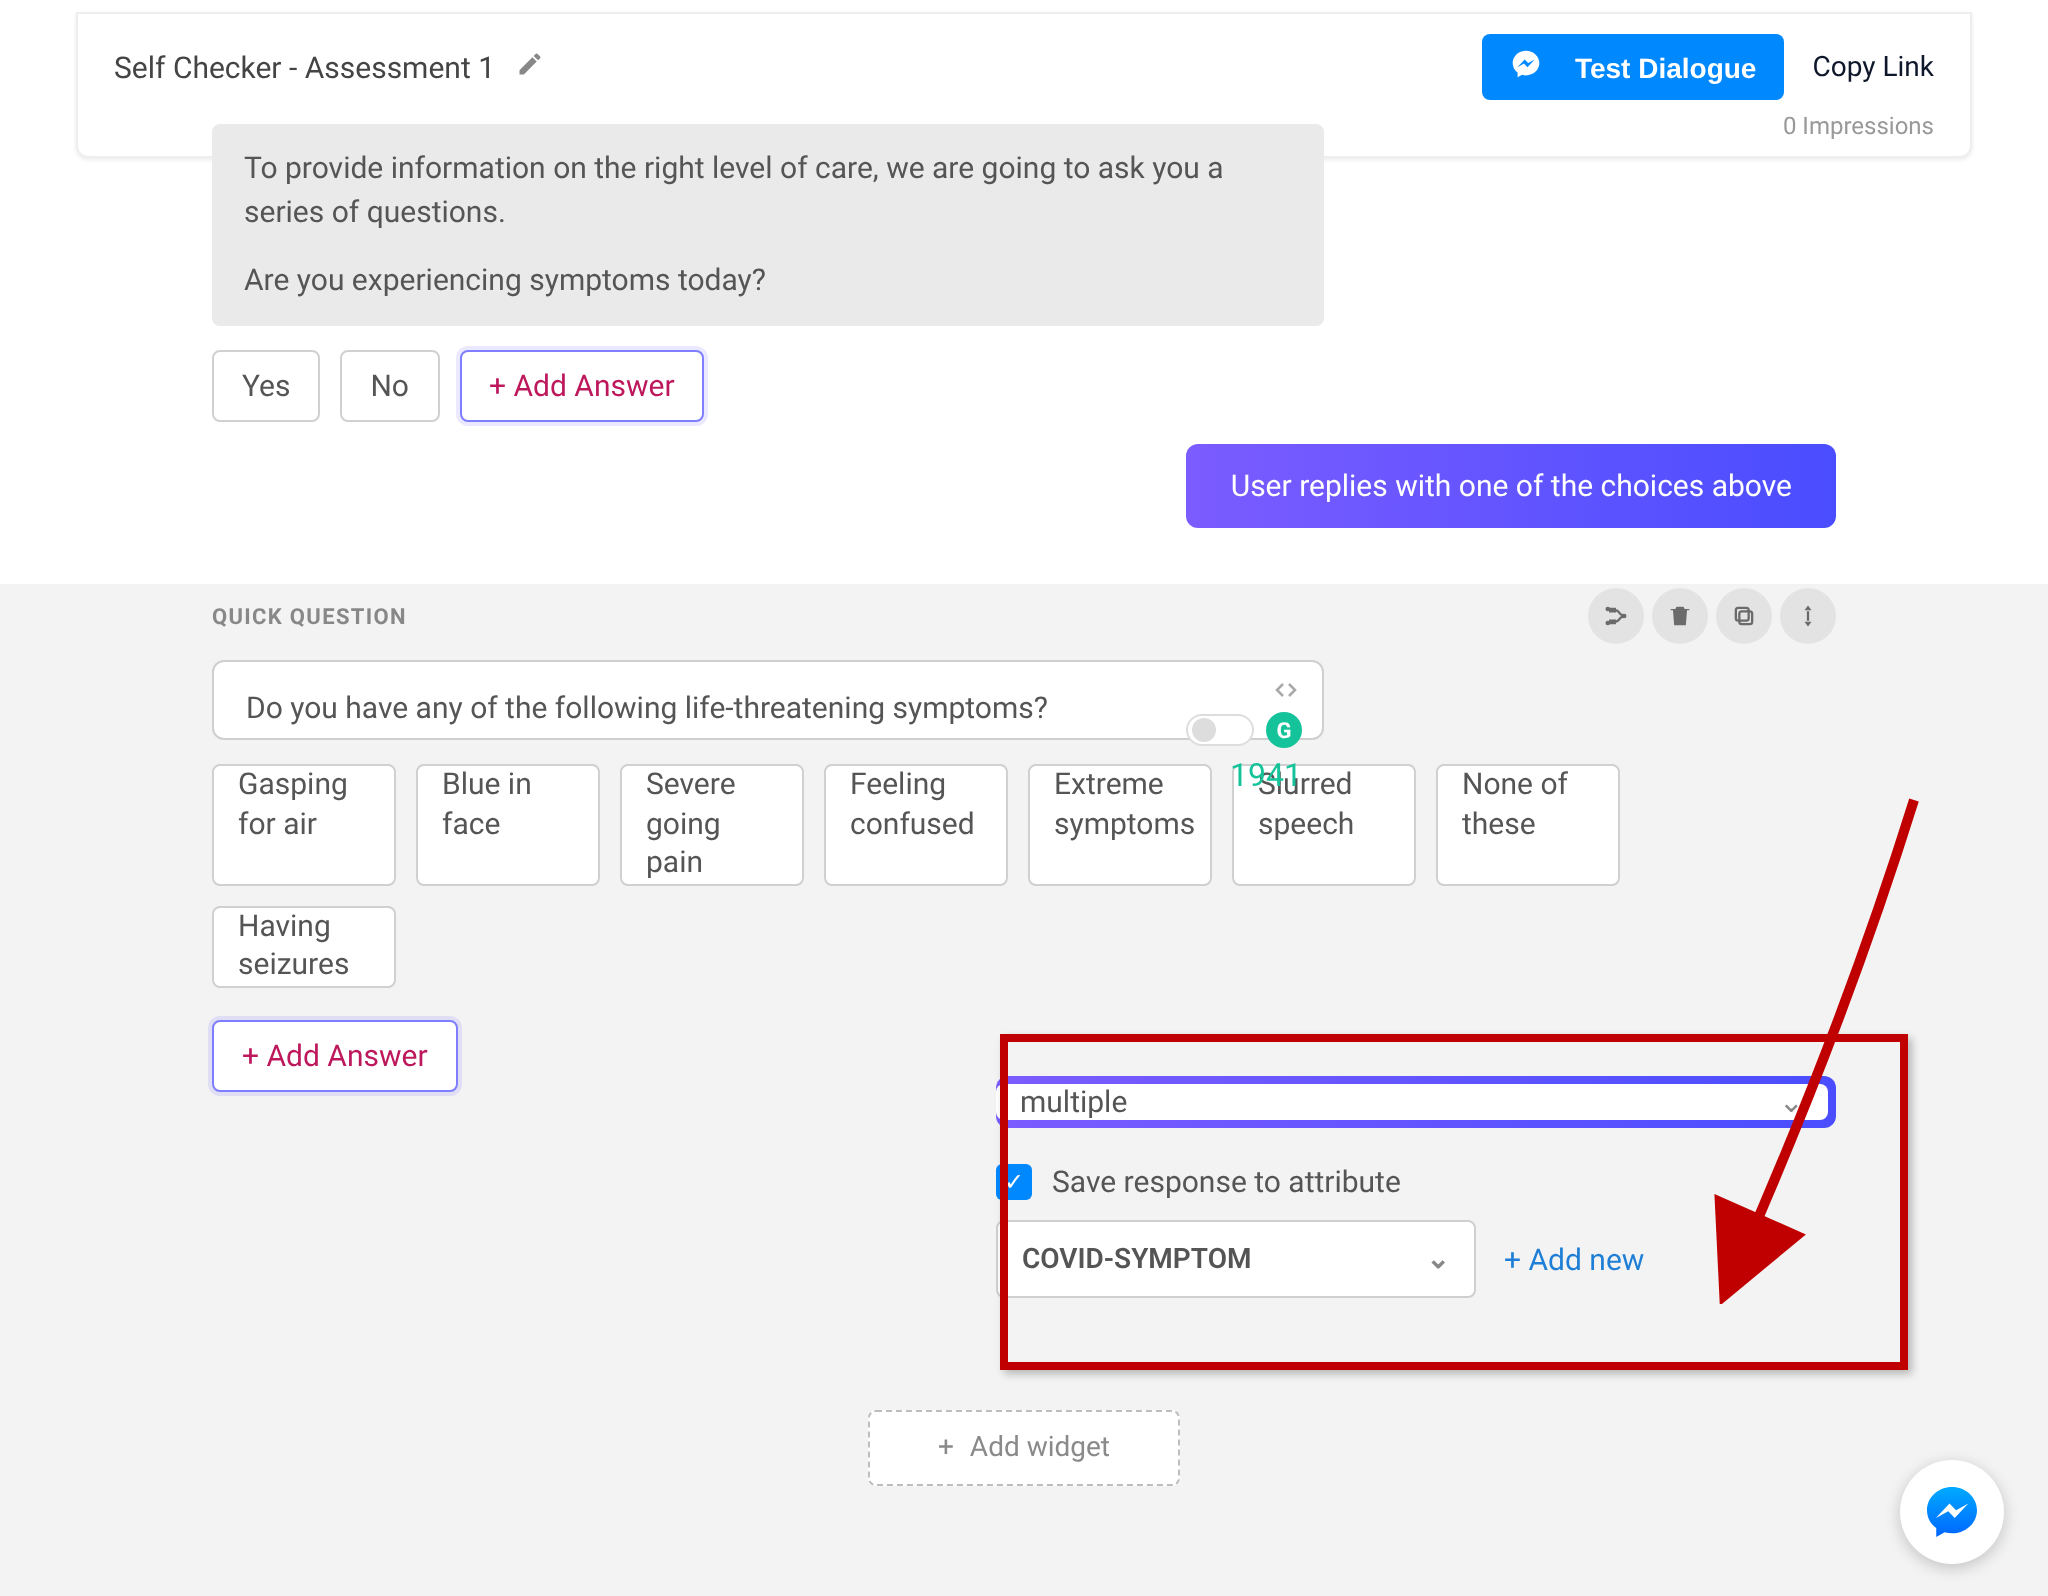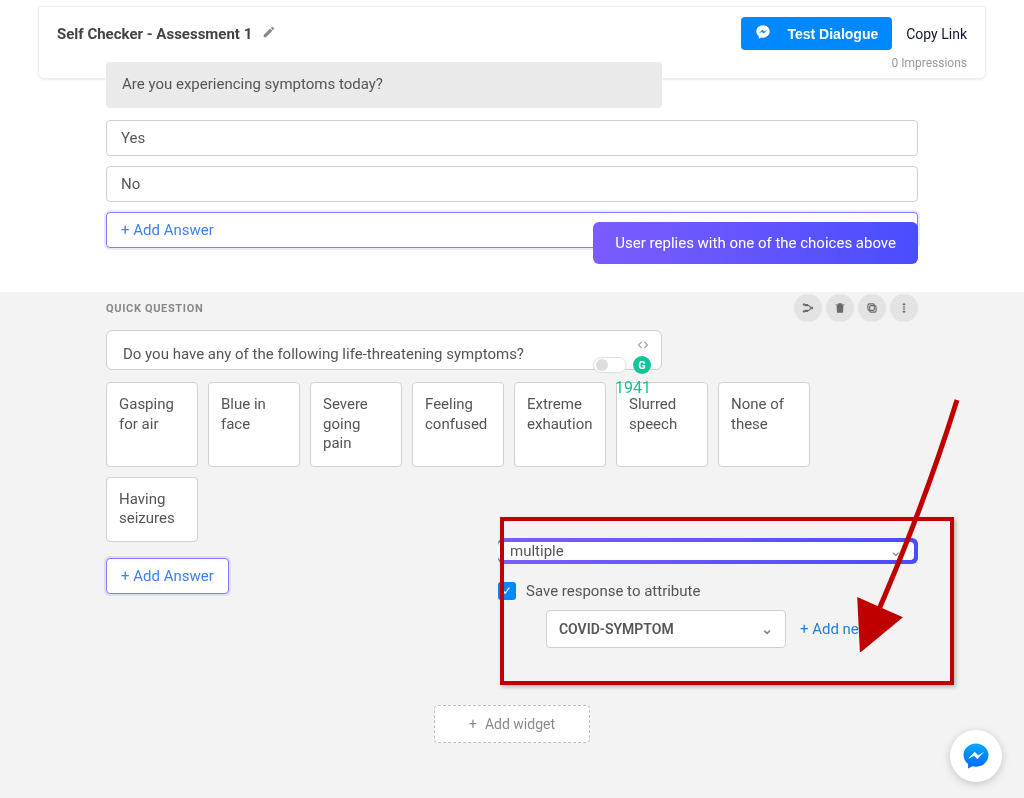--- a/index.html
+++ b/index.html
@@ -1,68 +1,68 @@
 <!DOCTYPE html>
 <html><head>
 <meta charset="utf-8">
 <style>
 * { box-sizing: border-box; margin: 0; padding: 0; }
 body { font-family: -apple-system, BlinkMacSystemFont, "Segoe UI", Roboto, Helvetica, Arial, sans-serif; background: #fff; width: 1024px; height: 798px; overflow: hidden; position: relative; color: #333; }
 
 .topbar { margin: 6px 38px 0 38px; background: #fff; border-bottom-left-radius: 6px; border-bottom-right-radius: 6px; box-shadow: 0 1px 2px rgba(0,0,0,0.08); padding: 10px 18px 8px 18px; border: 1px solid #eee; }
 .topbar-row1 { display: flex; align-items: center; }
-.topbar-title { font-weight: 700; color: #444; font-size: 15px; flex: 0 0 auto; }
+.topbar-title { font-weight: 400; color: #444; font-size: 15px; flex: 0 0 auto; }
 .edit-icon { margin-left: 10px; color: #888; }
 .spacer { flex: 1; }
 .test-btn { background: #0088ff; color: #fff; border: none; border-radius: 4px; padding: 7px 14px; font-size: 14px; font-weight: 600; display: inline-flex; align-items: center; gap: 16px; cursor: pointer; }
 .copylink { color: #0f172a; font-size: 14px; margin-left: 14px; cursor: pointer; }
 .topbar-row2 { text-align: right; color: #999; font-size: 12px; margin-top: 6px; }
 
 .canvas { position: absolute; left: 0; right: 0; top: 62px; bottom: 0; overflow: hidden; }
 .bg-split { position: absolute; left: 0; right: 0; top: 230px; bottom: 0; background: #f3f3f3; }
 
 .block1 { position: absolute; left: 106px; right: 106px; top: 0; }
 .bot-msg { background: #eaeaea; color: #555; border-radius: 4px; padding: 12px 16px; font-size: 15px; line-height: 1.45; max-width: 556px; }
 .bot-msg p { margin-bottom: 12px; }
 .bot-msg p:last-child { margin-bottom: 0; }
-.answers-row { margin-top: 12px; display: flex; flex-wrap: wrap; gap: 10px; flex-direction: column; }
+.answers-row { margin-top: 12px; display: flex; flex-wrap: wrap; gap: 10px; }
 .answer-chip { border: 1px solid #d0d0d0; background: #fff; color: #555; border-radius: 4px; padding: 8px 14px; font-size: 15px; cursor: pointer; }
-.add-answer { border: 1px solid #7f7eff; color: #3b82f6; background: #fff; border-radius: 4px; padding: 8px 14px; font-size: 15px; cursor: pointer; box-shadow: 0 0 0 2px rgba(120,110,255,0.15); }
+.add-answer { border: 1px solid #7f7eff; color: #be185d; background: #fff; border-radius: 4px; padding: 8px 14px; font-size: 15px; cursor: pointer; box-shadow: 0 0 0 2px rgba(120,110,255,0.15); }
 
 .reply-pill { position: absolute; right: 106px; top: 160px; background: linear-gradient(90deg, #7b5cff 0%, #4a4dff 100%); color: #fff; border-radius: 6px; padding: 12px 22px; font-size: 15px; }
 
 .block2 { position: absolute; left: 106px; right: 106px; top: 232px; }
 .qq-header { display: flex; align-items: center; margin-bottom: 8px; }
 .qq-label { font-size: 11px; font-weight: 700; letter-spacing: 0.06em; color: #888; }
 .toolbar-icons { display: flex; gap: 4px; }
 .tool-circle { width: 28px; height: 28px; border-radius: 50%; background: #e3e3e3; display: flex; align-items: center; justify-content: center; color: #6b6b6b; cursor: pointer; }
 
 .question-box { border: 1px solid #cfcfcf; border-radius: 6px; background: #fff; padding: 14px 16px 6px 16px; max-width: 556px; position: relative; }
 .question-text { font-size: 15px; color: #555; }
 .qb-right { position: absolute; right: 10px; top: 8px; display: flex; flex-direction: column; align-items: flex-end; gap: 2px; color: #a8a8a8; font-size: 11px; }
 .qb-toggles { display: flex; align-items: center; gap: 6px; }
 .pill-toggle { width: 34px; height: 16px; border: 1px solid #ddd; border-radius: 10px; position: relative; background: #fff; }
 .pill-toggle::after { content: ""; position: absolute; left: 2px; top: 1px; width: 12px; height: 12px; border-radius: 50%; background: #ddd; }
 .g-badge { width: 18px; height: 18px; border-radius: 50%; background: #15c39a; color: #fff; font-size: 11px; font-weight: 700; display: flex; align-items: center; justify-content: center; }
 .char-count { color: #15c39a; font-size: 16px; margin-top: 2px; }
 
 .answers-row2 { margin-top: 12px; display: flex; flex-wrap: wrap; gap: 10px; max-width: 790px; }
-.answer-chip2 { border: 1px solid #d0d0d0; background: #fff; color: #555; border-radius: 4px; padding: 12px 12px; font-size: 15px; cursor: pointer; max-width: 92px; line-height: 1.3; }
+.answer-chip2 { border: 1px solid #d0d0d0; background: #fff; color: #555; border-radius: 4px; padding: 0 12px; font-size: 15px; cursor: pointer; max-width: 92px; line-height: 1.3; }
 .add-answer2 { margin-top: 16px; }
 
 .reply-config { position: absolute; right: 0; top: 244px; width: 420px; }
 .reply-row { display: flex; align-items: stretch; background: linear-gradient(90deg, #7b5cff 0%, #4a4dff 100%); border-radius: 6px; overflow: hidden; }
 .reply-row-label { color: #fff; padding: 12px 16px; font-size: 15px; display: flex; align-items: center; }
 .reply-select { background: #fff; margin: 4px 4px 4px 0; border-radius: 4px; flex: 1; display: flex; padding: 0 12px; color: #555; font-size: 15px; justify-content: space-between; cursor: pointer; }
 .chev { color: #888; }
 
 .save-row { display: flex; align-items: center; margin: 18px 0 10px 0; gap: 10px; color: #555; font-size: 15px; }
 .checkbox { width: 18px; height: 18px; background: #0088ff; border-radius: 3px; display: flex; align-items: center; justify-content: center; color: #fff; font-size: 12px; cursor: pointer; }
 
-.attr-row { display: flex; align-items: center; gap: 14px; justify-content: center; }
+.attr-row { display: flex; align-items: center; gap: 14px; }
 .attr-select { flex: 0 0 240px; border: 1px solid #cfcfcf; border-radius: 4px; background: #fff; padding: 10px 12px; color: #555; font-size: 14px; font-weight: 600; display: flex; justify-content: space-between; align-items: center; cursor: pointer; }
 .addnew { color: #1f7fd6; font-size: 15px; cursor: pointer; }
 
 .red-box { position: absolute; left: 500px; top: 517px; width: 454px; height: 168px; border: 4px solid #c00000; pointer-events: none; box-shadow: 2px 2px 4px rgba(0,0,0,0.25); }
 
 .addwidget { position: absolute; left: 50%; top: 705px; transform: translateX(-50%); border: 1px dashed #bdbdbd; color: #8a8a8a; background: #fff; border-radius: 4px; padding: 10px 34px; font-size: 14px; display: flex; align-items: center; gap: 8px; cursor: pointer; }
 
 .messenger-fab { position: absolute; right: 22px; bottom: 16px; width: 52px; height: 52px; border-radius: 50%; background: #fff; box-shadow: 0 2px 8px rgba(0,0,0,0.2); display: flex; align-items: center; justify-content: center; cursor: pointer; }
 .messenger-fab svg { width: 30px; height: 30px; }
 
@@ -91,20 +91,21 @@
     <span class="copylink">Copy Link</span>
   </div>
   <div class="topbar-row2">0 Impressions</div>
 </div>
 
 <div class="canvas">
   <div class="bg-split"></div>
 
   <div class="block1">
     <div class="bot-msg">
+      <p>To provide information on the right level of care, we are going to ask you a series of questions.</p>
       <p>Are you experiencing symptoms today?</p>
     </div>
     <div class="answers-row">
       <div class="answer-chip">Yes</div>
       <div class="answer-chip">No</div>
       <div class="add-answer">+ Add Answer</div>
     </div>
   </div>
 
   <div class="reply-pill">User replies with one of the choices above</div>
@@ -155,21 +156,21 @@
         </div>
         <span class="char-count">1941</span>
       </div>
     </div>
 
     <div class="answers-row2">
       <div class="answer-chip2">Gasping for air</div>
       <div class="answer-chip2">Blue in face</div>
       <div class="answer-chip2">Severe going pain</div>
       <div class="answer-chip2">Feeling confused</div>
-      <div class="answer-chip2">Extreme exhaution</div>
+      <div class="answer-chip2">Extreme symptoms</div>
       <div class="answer-chip2">Slurred speech</div>
       <div class="answer-chip2">None of these</div>
       <div class="answer-chip2">Having seizures</div>
     </div>
 
     <div class="add-answer add-answer2" style="display:inline-block;">+ Add Answer</div>
 
     <div class="reply-config">
       <div class="reply-row">
         <div class="reply-select">

